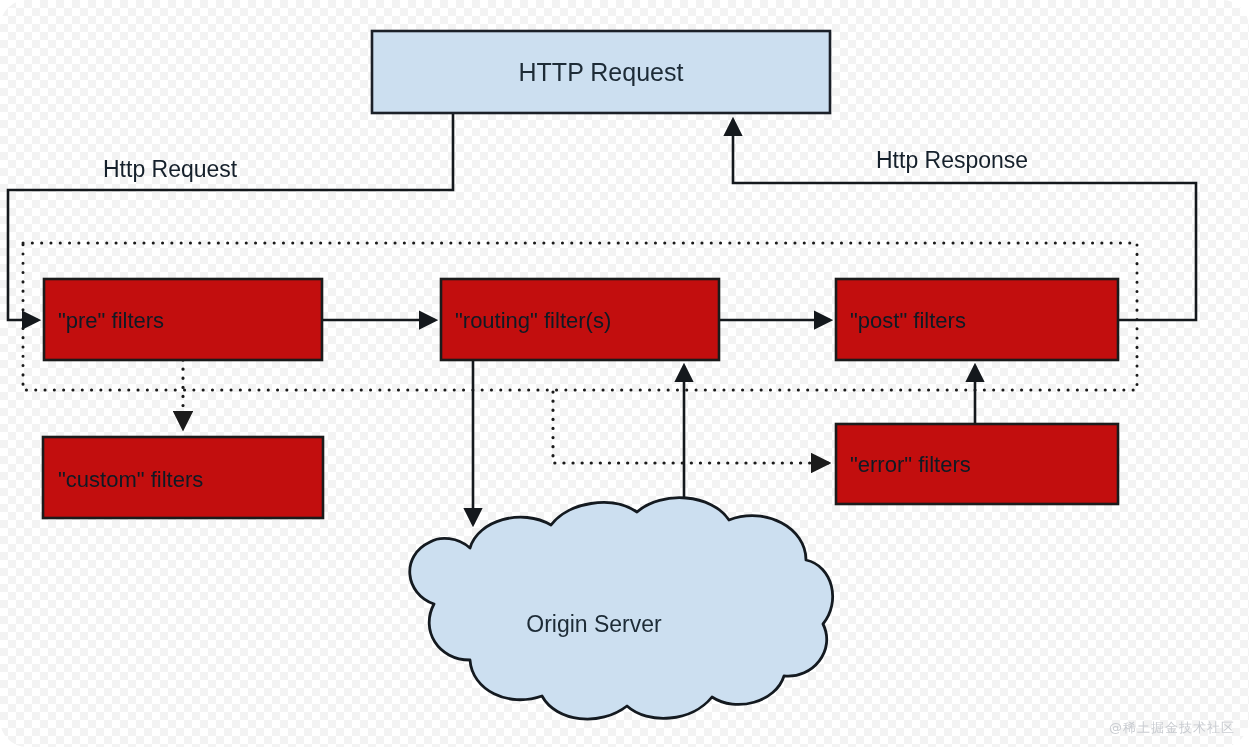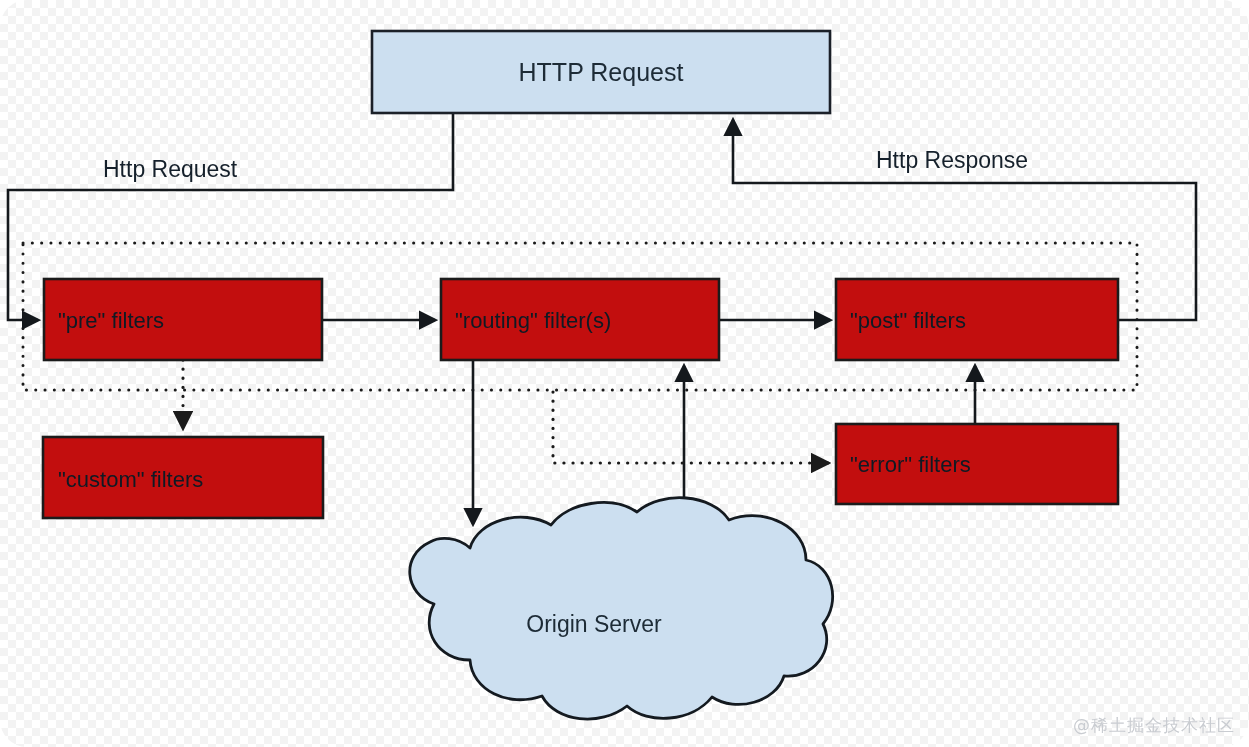--- a/index.html
+++ b/index.html
@@ -68,21 +68,21 @@
     stroke-width: 3;
     fill: none;
     stroke-linecap: round;
     stroke-dasharray: 0.1 9.2;
   }
   .watermark {
     position: absolute;
     right: 14px;
     bottom: 10px;
     color: #c9ccd1;
-    font-size: 17px;
+    font-size: 13px;
     font-family: "DejaVu Sans", sans-serif;
     letter-spacing: 1px;
     user-select: none;
   }
 </style>
 </head>
 <body>
 
 <div id="canvas">
 

